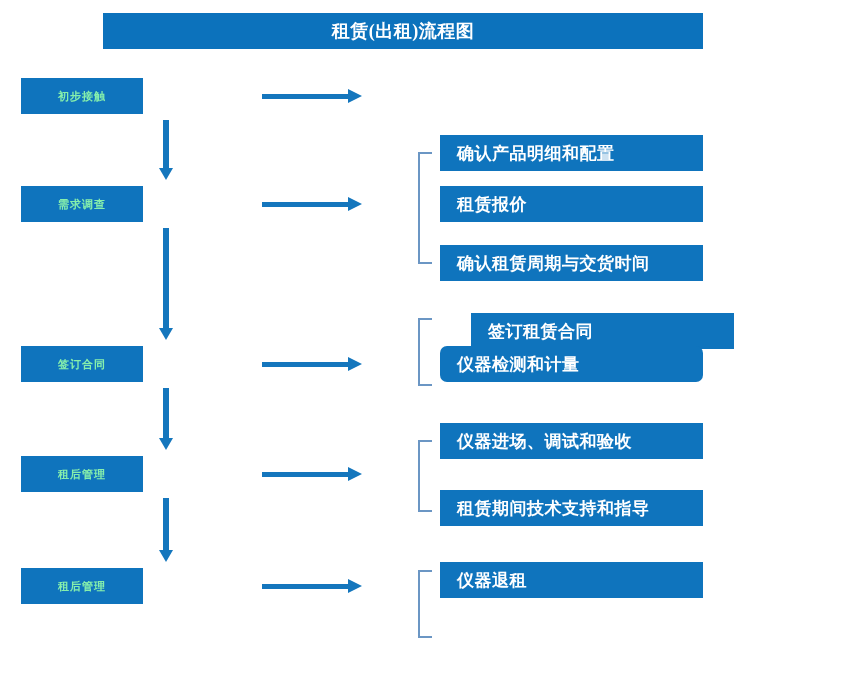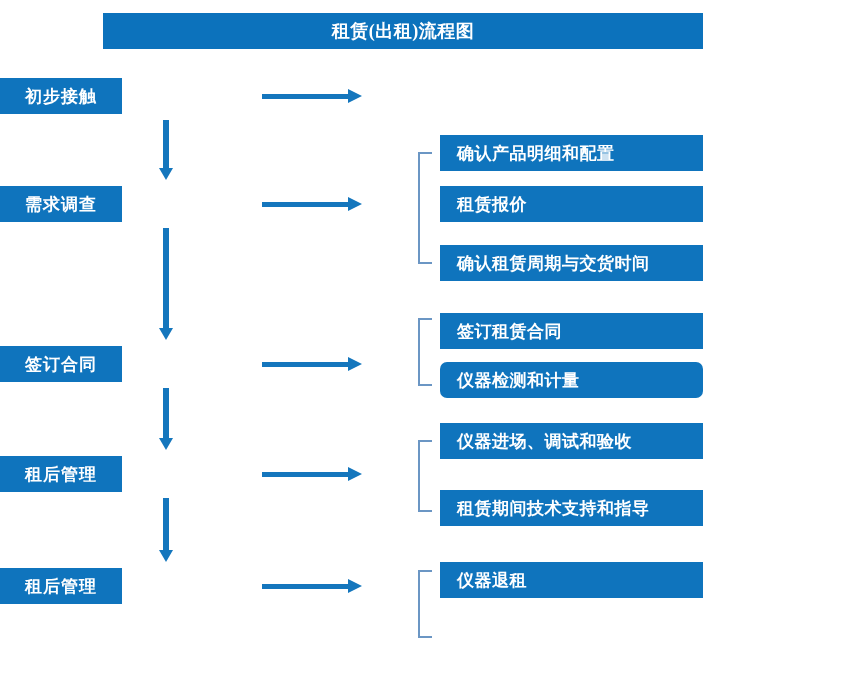--- a/index.html
+++ b/index.html
@@ -41,28 +41,29 @@
     letter-spacing: 0.5px;
     white-space: nowrap;
   }
 
   
   .stage-box {
     position: absolute;
     width: 122px;
     height: 36px;
     background: #0F74BD;
-    color: #ffffff;
+    color: #86efac;
     display: flex;
     align-items: center;
     justify-content: center;
-    font-size: 17px;
+    font-size: 11px;
     font-weight: bold;
     letter-spacing: 1px;
     white-space: nowrap;
+    margin-left: 21px;
   }
 
   
   .detail-box {
     position: absolute;
     left: 440px;
     width: 263px;
     height: 36px;
     background: #0F74BD;
     color: #ffffff;
@@ -203,23 +204,23 @@
   <div class="bracket" style="top:152px; height:112px;"></div>
 
   <div class="detail-box" style="top:135px;">确认产品明细和配置</div>
 
   <div class="detail-box" style="top:186px;">租赁报价</div>
 
   <div class="detail-box" style="top:245px;">确认租赁周期与交货时间</div>
 
   <div class="bracket" style="top:318px; height:68px;"></div>
 
-  <div class="detail-box" style="top:313px;">签订租赁合同</div>
-
-  <div class="detail-box" style="top:362px;border-radius:7px;">仪器检测和计量</div>
+  <div class="detail-box" style="top:313px;margin-left:31px;">签订租赁合同</div>
+
+  <div class="detail-box" style="top:346px;border-radius:7px;">仪器检测和计量</div>
 
   <div class="bracket" style="top:440px; height:72px;"></div>
 
   <div class="detail-box" style="top:423px;">仪器进场、调试和验收</div>
 
   <div class="detail-box" style="top:490px;">租赁期间技术支持和指导</div>
 
   <div class="bracket" style="top:570px; height:68px;"></div>
 
   <div class="detail-box" style="top:562px;">仪器退租</div>

